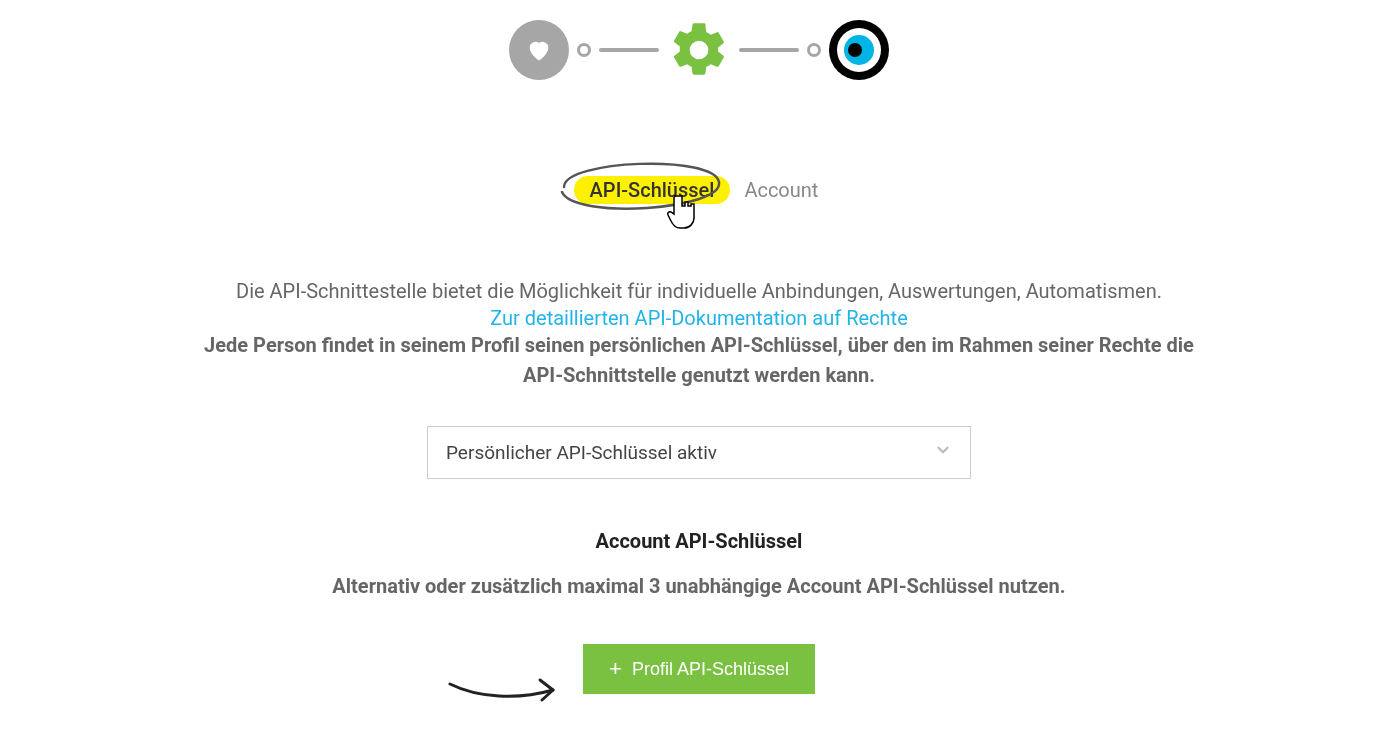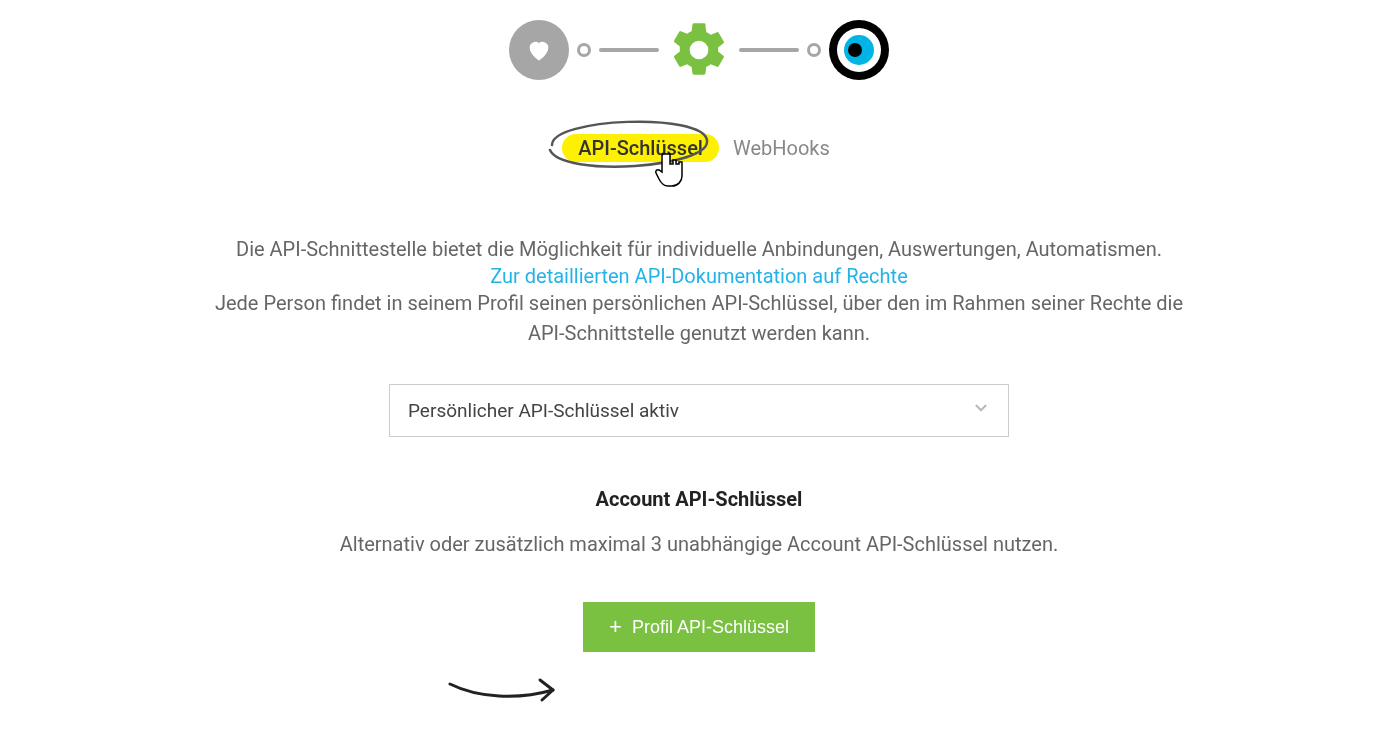--- a/index.html
+++ b/index.html
@@ -71,20 +71,21 @@
     left: 4px; top: 8px;
   }
 
   
   .tabs {
     display: flex;
     gap: 8px;
     align-items: center;
     position: relative;
     margin-bottom: 70px;
+    margin-top: 42px;
   }
   .tab {
     font-size: 20px;
     color: #888;
     cursor: pointer;
     padding: 4px 6px;
   }
   .tab.active {
     color: #333;
     font-weight: 500;
@@ -128,25 +129,26 @@
     margin-bottom: 18px;
     text-align: center;
   }
   .section-desc {
     font-size: 20px;
     color: #666;
     text-align: center;
     max-width: 1000px;
     line-height: 1.5;
     margin-bottom: 36px;
+    font-weight: bold;
   }
 
   
   .select-wrap {
-    width: 620px;
+    width: 544px;
     border: 1px solid #ccc;
     display: flex;
     align-items: center;
     justify-content: space-between;
     padding: 14px 18px;
     font-size: 19px;
     color: #444;
     cursor: pointer;
     background: #fff;
   }
@@ -207,21 +209,21 @@
         </div>
       </div>
     </div>
   </div>
 
   <div class="tabs">
     <svg class="scribble-ellipse" viewBox="0 0 190 70">
       <path d="M20 35 C 20 8, 170 2, 175 30 C 180 58, 30 68, 18 40" fill="none" stroke="#555" stroke-width="2.5" stroke-linecap="round"></path>
     </svg>
     <span class="tab active">API-Schlüssel</span>
-    <span class="tab">WebHooks</span>
+    <span class="tab">Account</span>
     <svg class="cursor-hand" width="34" height="40" viewBox="0 0 34 40">
       <path d="M12 2 h4 v10 h3 v-4 h3 v4 h3 v-2 h3 v14 c0 5 -4 10 -10 10 h-4 c-4 0 -7 -3 -9 -7 l-3 -6 c-1 -2 1 -4 3 -3 l3 2 V4 c0 -1 1 -2 2 -2z" fill="#fff" stroke="#000" stroke-width="1.5"></path>
     </svg>
   </div>
 
   <div class="desc">Die API-Schnittestelle bietet die Möglichkeit für individuelle Anbindungen, Auswertungen, Automatismen.</div>
   <a class="link">Zur detaillierten API-Dokumentation auf Rechte</a>
 
   <div class="section-desc">Jede Person findet in seinem Profil seinen persönlichen API-Schlüssel, über den im Rahmen seiner Rechte die API-Schnittstelle genutzt werden kann.</div>
 

